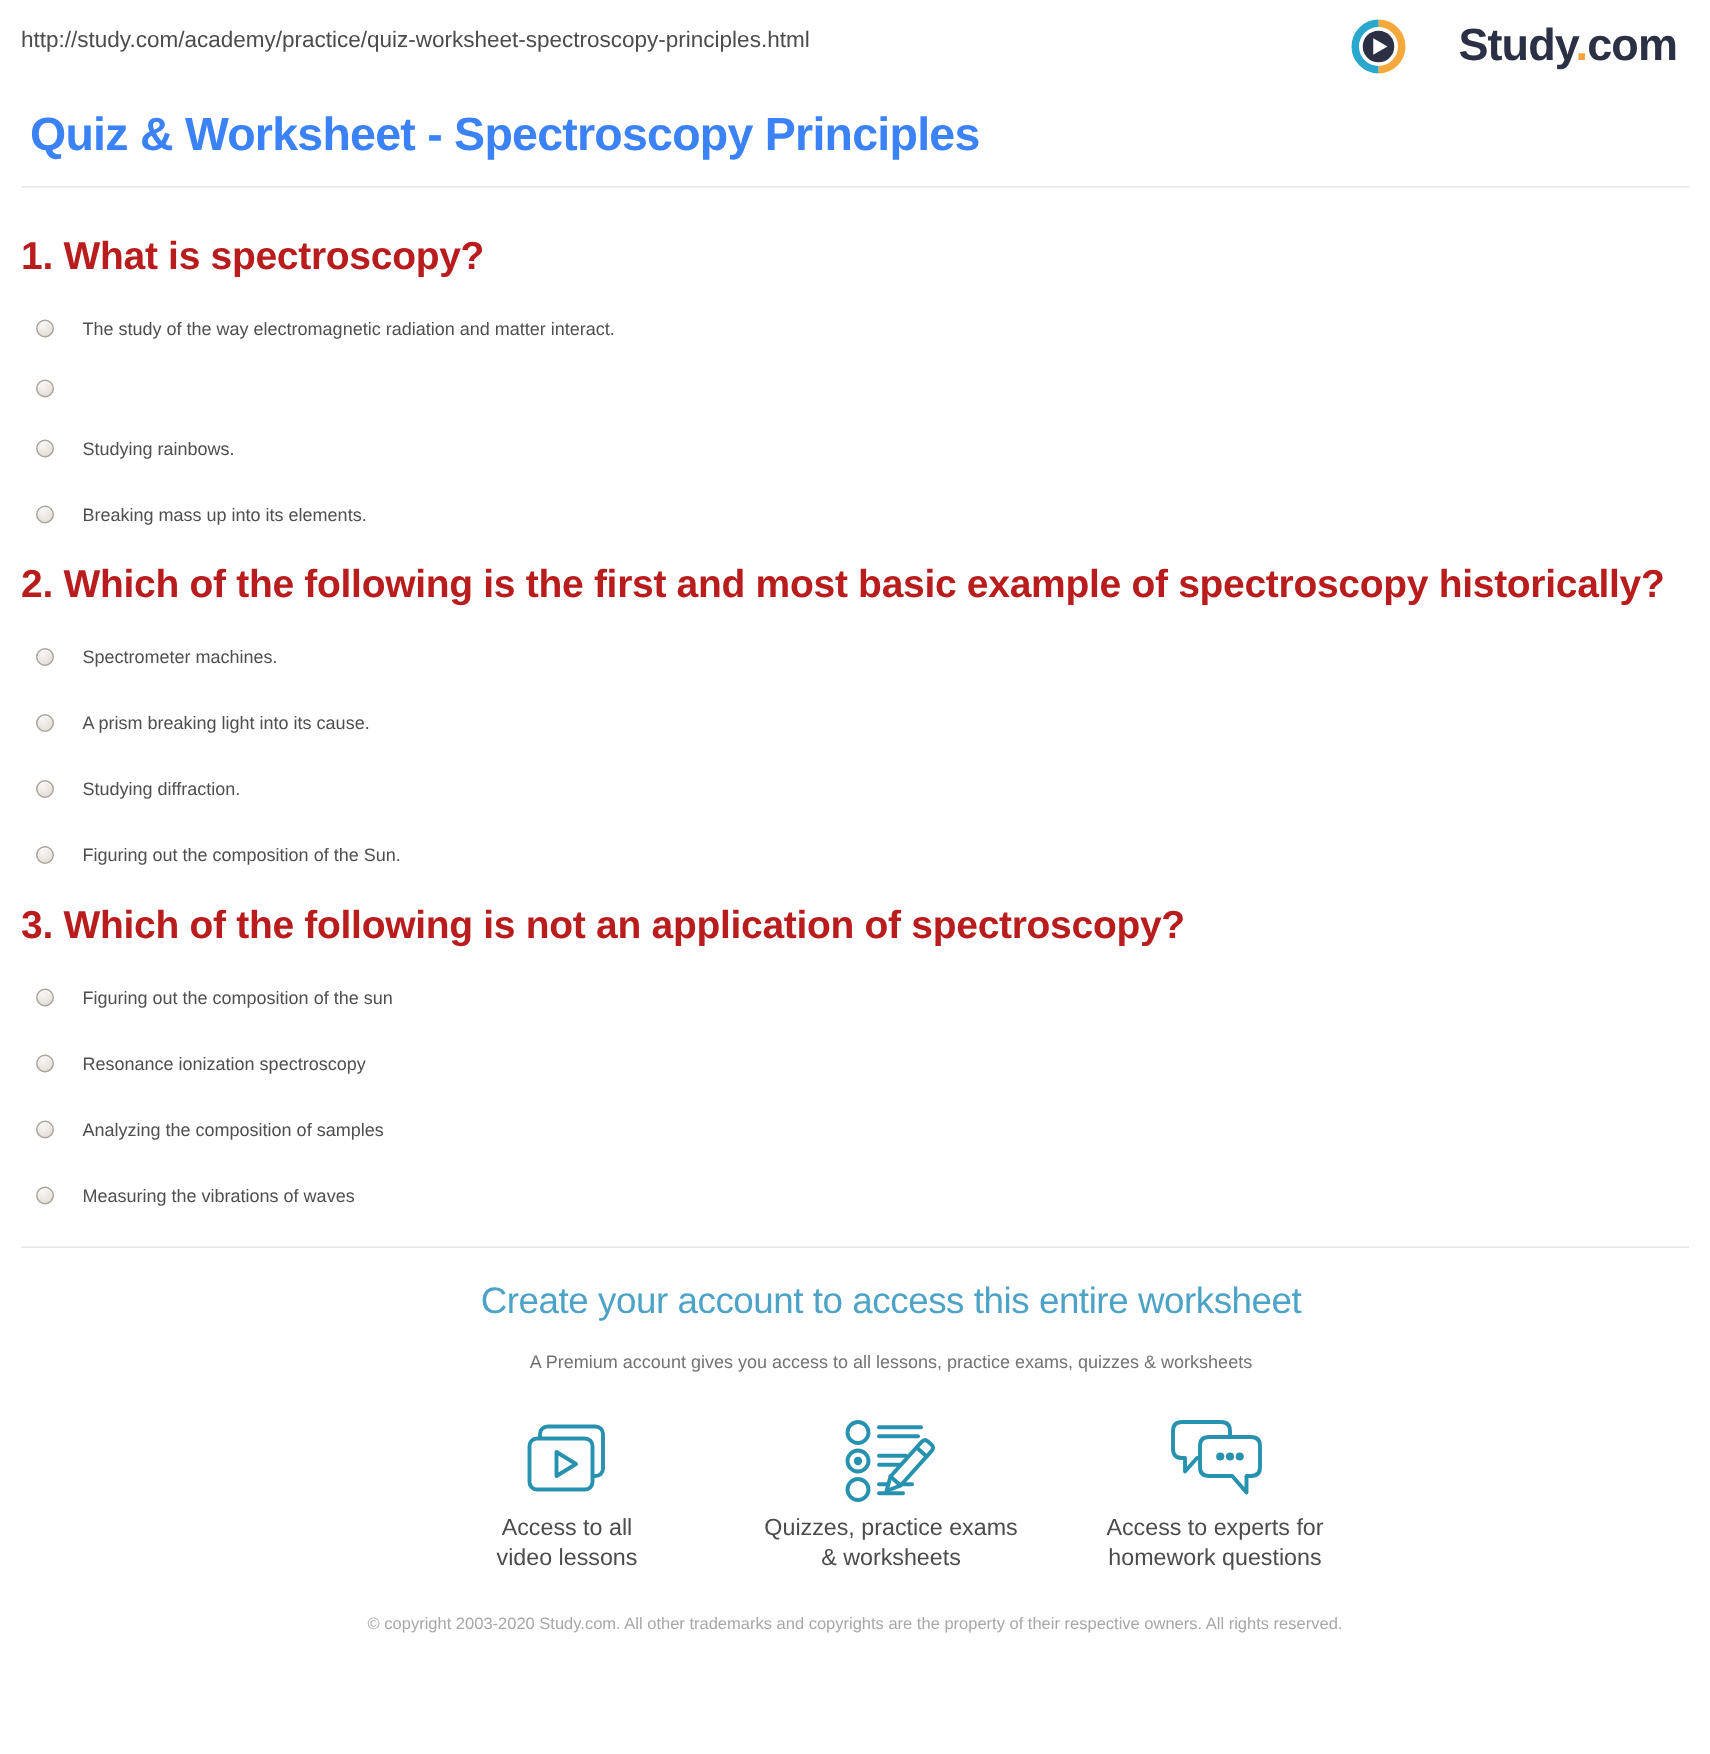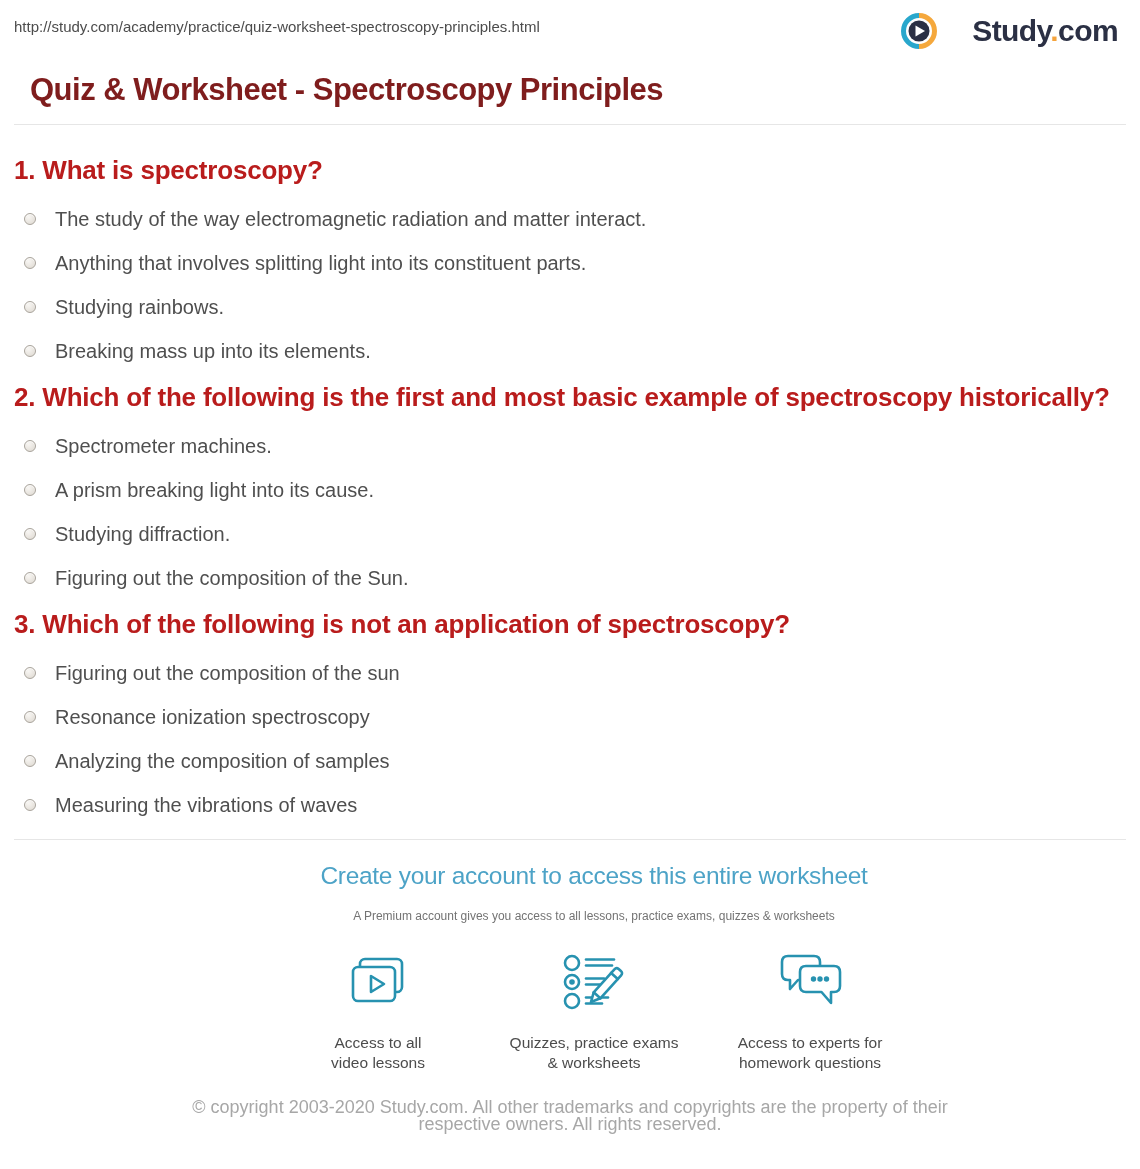--- a/index.html
+++ b/index.html
@@ -11,52 +11,52 @@
 
   
   .header { display: flex; justify-content: space-between; align-items: flex-start;
             padding: 12px 22px 0 14px; }
   .url { font-size: 15px; color: #4c4c4c; margin-top: 6px; }
   .logo { display: flex; align-items: center; gap: 7px; cursor: pointer; }
   .logo-text { font-size: 30px; font-weight: bold; color: #2b3044; letter-spacing: -0.6px; margin-left: 27px; }
   .logo-dot { color: #f5a33c; }
 
   
-  h1.title { margin: 22px 30px 0; font-size: 31px; font-weight: bold;
-             color: #7f1d1d; letter-spacing: -0.5px; line-height: 36px; }
+  h1.title { margin: 22px 20px 0; font-size: 31px; font-weight: bold;
+             color: #3b82f6; letter-spacing: -0.5px; line-height: 36px; }
   .divider { border: none; border-top: 1px solid #e6e6e6; margin: 16px 14px 0; height: 0; }
   .divider2 { border: none; border-top: 1px solid #e6e6e6; margin: 4px 14px 0; height: 0; }
 
   
   .content { padding: 0 14px; }
   .question { margin-top: 16px; }
   .question.first { margin-top: 33px; }
   .q-heading { font-size: 26px; font-weight: bold; color: #b91c1c;
                letter-spacing: -0.2px; margin: 0 0 27px 0; line-height: 24px; }
   .option { display: flex; align-items: center; gap: 19px;
             margin-bottom: 24px; padding-left: 10px; cursor: pointer; }
   .radio { width: 12px; height: 12px; border-radius: 50%;
            border: 1px solid #a9a49c; flex-shrink: 0;
            background: radial-gradient(circle at 35% 30%, #f8f6f3, #ddd8d0);
            box-shadow: inset 0 1px 1px rgba(255,255,255,.8); }
-  .option-label { font-size: 20px; color: #4f4f4f; line-height: 20px; }
+  .option-label { font-size: 12px; color: #4f4f4f; line-height: 20px; }
 
   
   .cta { text-align: center; padding-left: 48px; }
   .cta-heading { font-size: 24.5px; font-weight: 400; color: #4da3c7;
                  margin: 21px 0 0; letter-spacing: -0.3px; line-height: 29px; }
   .cta-sub { font-size: 12px; color: #737373; margin-top: 17px; line-height: 18px; }
   .features { display: flex; justify-content: center; align-items: flex-start;
               gap: 16px; margin-top: 26px; }
   .feature { width: 200px; text-align: center; }
   .feature-icon-box { height: 62px; display: flex; align-items: center; justify-content: center; }
-  .feature-label { font-size: 15.5px; color: #4c4c4c; line-height: 20px; margin-top: 20px; }
-
-  
-  .copyright { font-size: 18px; color: #a7a7a7; text-align: center;
+  .feature-label { font-size: 15.5px; color: #4c4c4c; line-height: 20px; margin-top: 4px; }
+
+  
+  .copyright { font-size: 11px; color: #a7a7a7; text-align: center;
                max-width: 760px; margin: 26px auto 0; line-height: 17px; }
 
   svg .st { stroke: #2792b0; stroke-width: 2.6; fill: none;
             stroke-linecap: round; stroke-linejoin: round; }
   svg .st-fillwhite { fill: #fff; }
   svg .st-dot { fill: #2792b0; stroke: none; }
 </style>
 </head>
 <body>
 
@@ -83,21 +83,20 @@
   <div class="content">
 
     <div class="question first">
       <h2 class="q-heading">1. What is spectroscopy?</h2>
       <div class="option">
         <span class="radio"></span>
         <span class="option-label">The study of the way electromagnetic radiation and matter interact.</span>
       </div>
       <div class="option">
         <span class="radio"></span>
-        <span class="option-label">Anything that involves splitting light into its constituent parts.</span>
       </div>
       <div class="option">
         <span class="radio"></span>
         <span class="option-label">Studying rainbows.</span>
       </div>
       <div class="option">
         <span class="radio"></span>
         <span class="option-label">Breaking mass up into its elements.</span>
       </div>
     </div>

